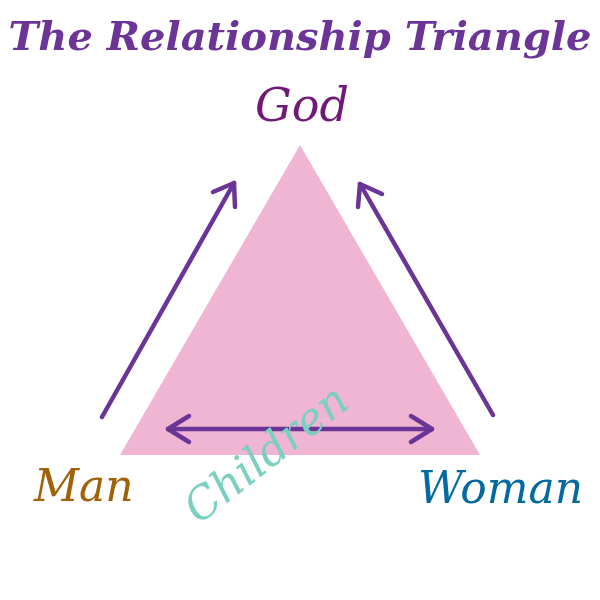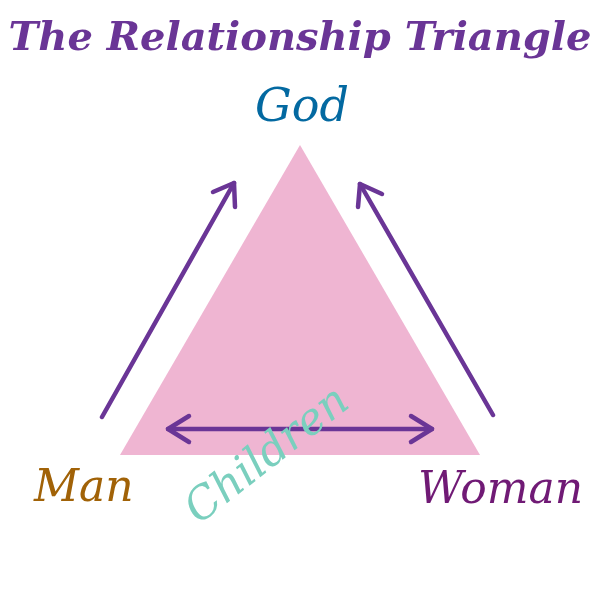--- a/index.html
+++ b/index.html
@@ -29,16 +29,16 @@
       <polyline points="382,194 360,184 358,207"></polyline>
     </g>
     <g>
       <line x1="168" y1="429" x2="432" y2="429"></line>
       <polyline points="189,416 168,429 189,442"></polyline>
       <polyline points="411,416 432,429 411,442"></polyline>
     </g>
   </g>
 </svg>
 
-<div class="lbl god" style="color:#0369a1">God</div>
+<div class="lbl god" style="color:#701a75">God</div>
 <div class="lbl man" style="color:#a16207">Man</div>
-<div class="lbl woman" style="color:#701a75">Woman</div>
+<div class="lbl woman" style="color:#0369a1">Woman</div>
 <div class="lbl children" style="color:#7ACFBE">Children</div>
 
 </body></html>

